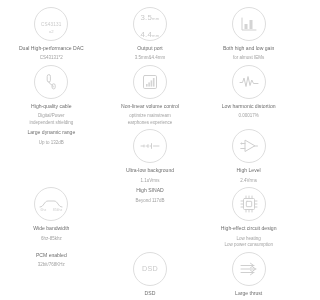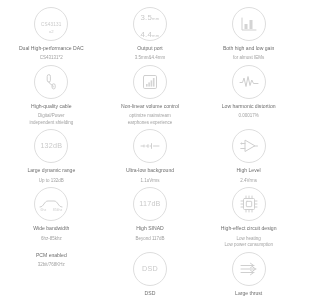--- a/index.html
+++ b/index.html
@@ -149,23 +149,20 @@
     <div class="icon-wrap">
       <svg width="22" height="20" viewBox="0 0 22 20">
         <path class="stroke" d="M2 10.5 L4.5 10.5 L6 6 L8 14.5 L10 4.5 L12 13.5 L13.8 8 L15.5 11.5 L20 11.5"></path>
       </svg>
     </div>
     <div class="title">Low harmonic distortion</div>
     <div class="sub">0.00017%</div>
   </div>
 
   <div class="cell">
-    <div class="icon-wrap">
-      <div class="icon-text it-big">132dB</div>
-    </div>
     <div class="title">Large dynamic range</div>
     <div class="sub">Up to 132dB</div>
   </div>
 
   <div class="cell">
     <div class="icon-wrap">
       <svg width="22" height="20" viewBox="0 0 22 20">
         <path class="stroke" d="M2 10 L5 10 M5 9 L5 11 M7 10 L9 10 M9 8.6 L9 11.4 M11 10 L12.5 10 M12.5 7.6 L12.5 12.4 M14.5 10 L20 10"></path>
       </svg>
     </div>
@@ -192,23 +189,20 @@
         <path class="stroke" d="M2 13 C6 13 6 7 10 7 L16 7 C20 7 20 13 24 13"></path>
         <text x="5.5" y="16.5" font-family="Liberation Sans, sans-serif" font-size="3.6" fill="#cfcfcf" text-anchor="middle">6hz</text>
         <text x="19.5" y="16.5" font-family="Liberation Sans, sans-serif" font-size="3.6" fill="#cfcfcf" text-anchor="middle">85khz</text>
       </svg>
     </div>
     <div class="title">Wide bandwidth</div>
     <div class="sub">6hz-85khz</div>
   </div>
 
   <div class="cell">
-    <div class="icon-wrap">
-      <div class="icon-text it-big">117dB</div>
-    </div>
     <div class="title">High SINAD</div>
     <div class="sub">Beyond 117dB</div>
   </div>
 
   <div class="cell">
     <div class="icon-wrap">
       <svg width="22" height="22" viewBox="0 0 22 22">
         <rect class="stroke" x="5.5" y="5.5" width="11" height="11" rx="1"></rect>
         <rect class="stroke" x="8.3" y="8.3" width="5.4" height="5.4" rx="0.6"></rect>
         <path class="stroke" d="M8 5.5 L8 3 M11 5.5 L11 3 M14 5.5 L14 3 M8 16.5 L8 19 M11 16.5 L11 19 M14 16.5 L14 19 M5.5 8 L3 8 M5.5 11 L3 11 M5.5 14 L3 14 M16.5 8 L19 8 M16.5 11 L19 11 M16.5 14 L19 14"></path>

